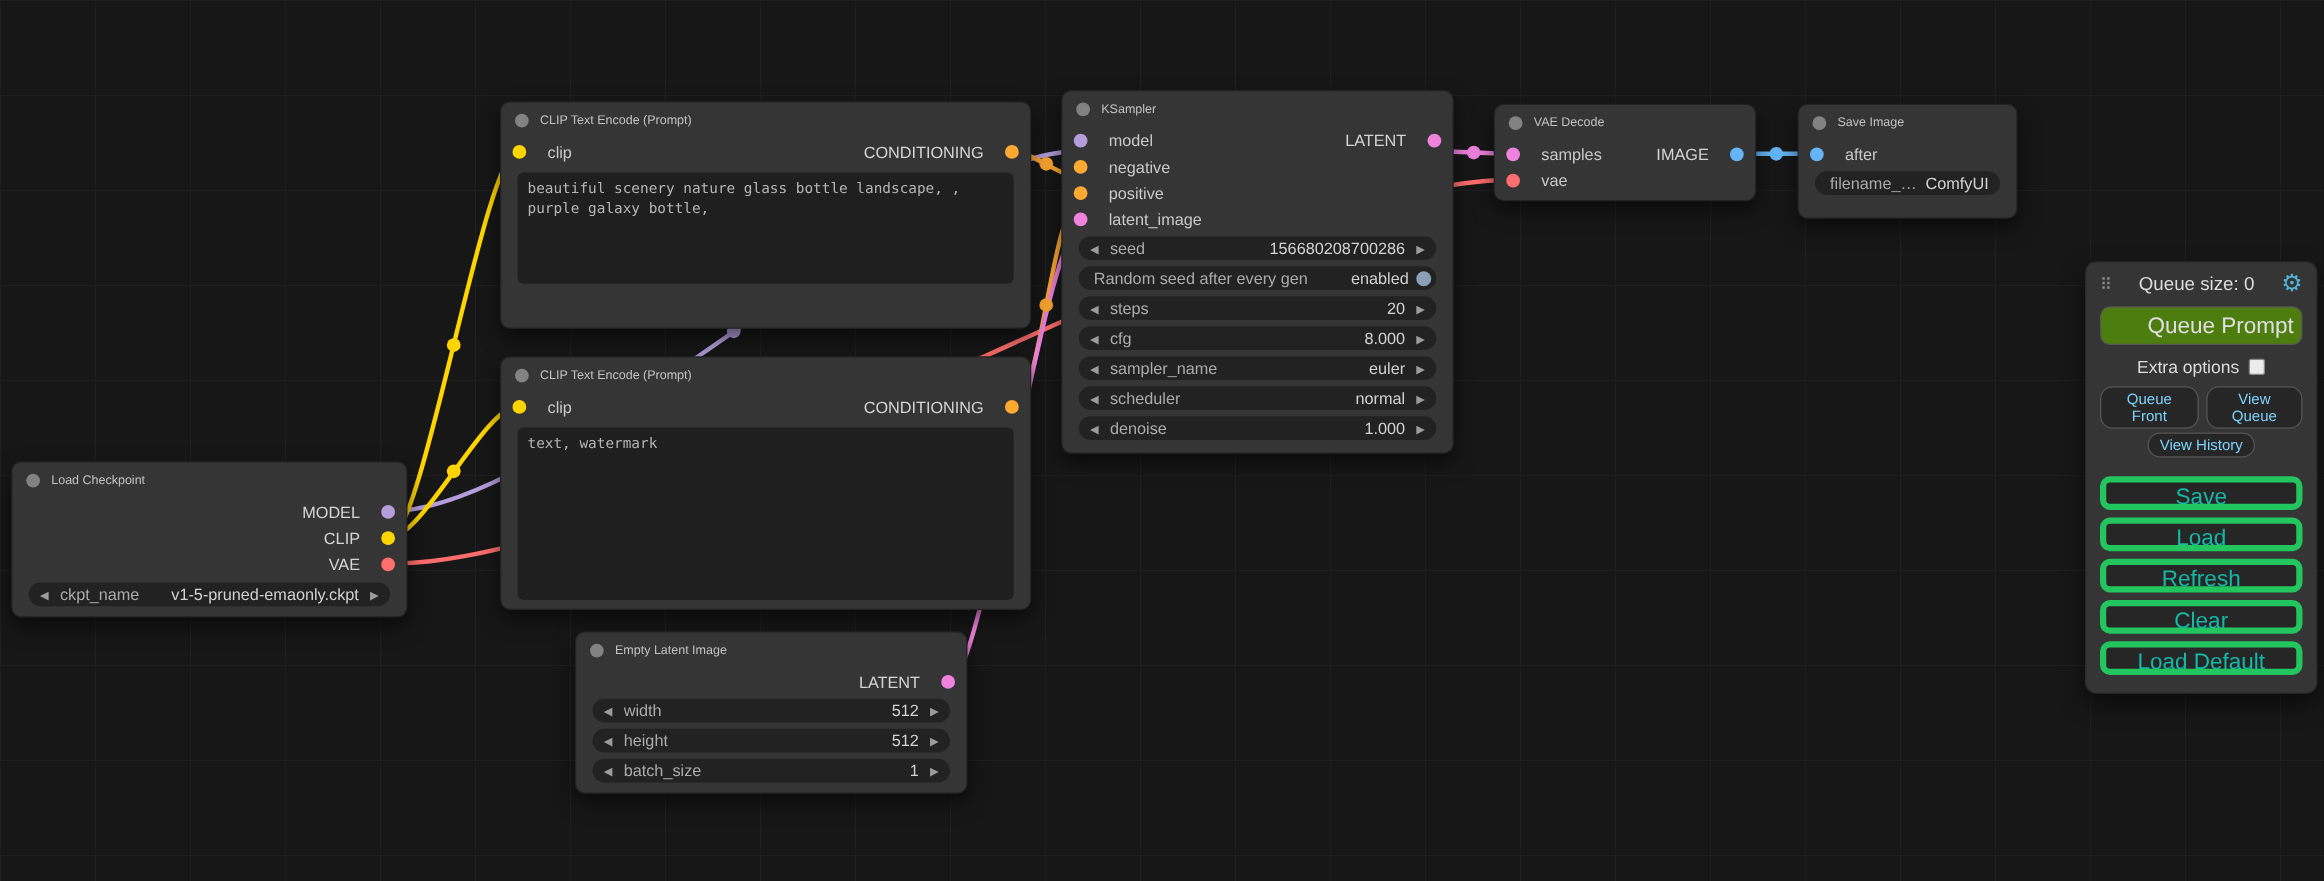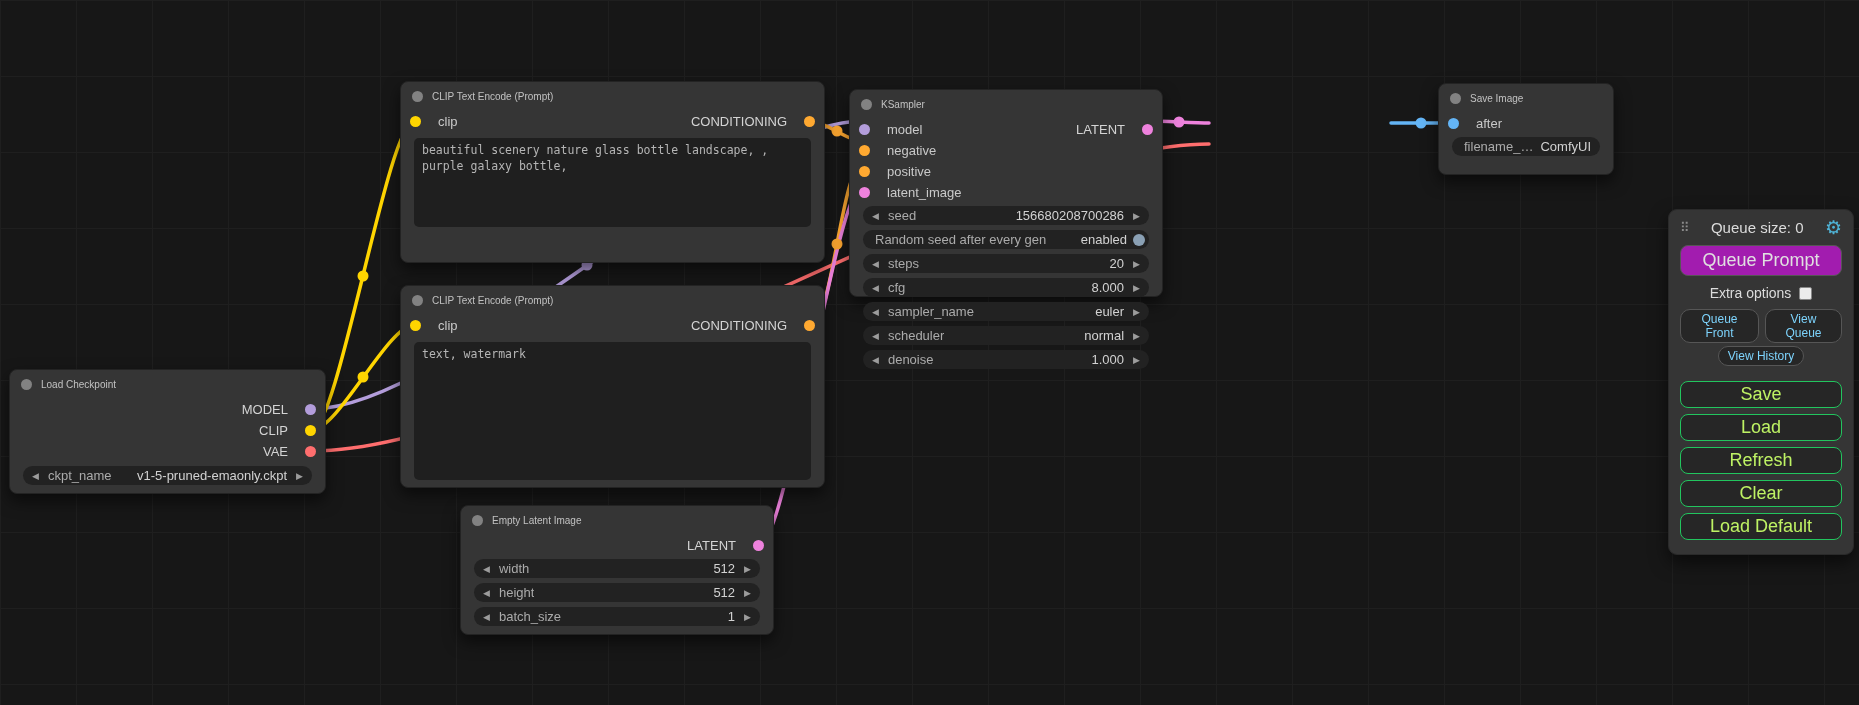--- a/index.html
+++ b/index.html
@@ -49,32 +49,32 @@
 
   
   .menu{position:absolute;left:1668px;top:209px;width:186px;z-index:3;
     background:#353535;border:1px solid #2a2a2a;border-radius:9px;
     padding:6px 11px 14px;box-shadow:0 8px 18px rgba(0,0,0,.55);
     color:#dcdcdc;box-sizing:border-box;}
   .menu-head{display:flex;align-items:center;justify-content:space-between;
     padding:2px 0 8px;font-size:15px;}
   .drag{color:#8a8a8a;font-size:13px;}
   .gear{color:#4fb3d6;font-size:19px;line-height:1;}
-  .qbtn{display:block;width:100%;height:31px;background:#a21caf;
+  .qbtn{display:block;width:100%;height:31px;background:#4d7c0f;
     border:1px solid #565656;border-radius:8px;color:#e0e0e0;font-size:18px;
-    font-family:inherit;}
+    font-family:inherit;text-align:right;}
   .extra{display:flex;justify-content:center;align-items:center;gap:8px;
     padding:9px 0 5px;font-size:14px;}
   .chk{width:13px;height:13px;background:#ececec;border-radius:2px;
     border:1px solid #888;box-sizing:border-box;}
   .srow2{display:flex;justify-content:center;gap:6px;margin:3px 0;}
   .sbtn{background:#262626;border:1px solid #565656;border-radius:10px;
     color:#7dd3fc;font-size:12px;padding:2px 9px;font-family:inherit;}
   .mbtn{display:block;width:100%;height:27px;margin-top:6px;background:#262626;
-    border:1px solid #22c55e;border-radius:8px;color:#bef264;font-size:18px;
+    border:5px solid #22c55e;border-radius:8px;color:#14b8a6;font-size:18px;
     font-family:inherit;}
   .mbtn.first{margin-top:15px;}
 </style>
 </head>
 <body>
 
 <div id="canvas">
 
   <svg class="wires" width="1859" height="705">
     <path style="stroke:var(--c-model)" d="M312,409 C450,409 725,121 863,121"></path>
@@ -187,21 +187,21 @@
       <span class="arrow">▶</span>
     </div>
     <div class="widget">
       <span class="arrow">◀</span>
       <span class="wlabel">batch_size</span>
       <span class="wvalue">1</span>
       <span class="arrow">▶</span>
     </div>
   </div>
 
-  <div class="node" style="left:849px;top:89px;width:314px;height:208px;">
+  <div class="node" style="left:849px;top:72px;width:314px;height:291px;">
     <div class="ntitle">
       <span class="tdot"></span>
       <span>KSampler</span>
     </div>
     <div class="srow">
       <span class="slot">
           <i class="dot d-model"></i>
           <span>model</span>
         </span>
       <span class="slot out">
@@ -265,20 +265,42 @@
       <span class="arrow">▶</span>
     </div>
     <div class="widget">
       <span class="arrow">◀</span>
       <span class="wlabel">denoise</span>
       <span class="wvalue">1.000</span>
       <span class="arrow">▶</span>
     </div>
   </div>
 
+  <div class="node" style="left:1195px;top:83px;width:210px;height:78px;">
+    <div class="ntitle">
+      <span class="tdot"></span>
+      <span>VAE Decode</span>
+    </div>
+    <div class="srow">
+      <span class="slot">
+          <i class="dot d-latent"></i>
+          <span>samples</span>
+        </span>
+      <span class="slot out">
+          <span>IMAGE</span>
+          <i class="dot d-image"></i>
+        </span>
+    </div>
+    <div class="srow">
+      <span class="slot">
+          <i class="dot d-vae"></i>
+          <span>vae</span>
+        </span>
+    </div>
+  </div>
 
   <div class="node" style="left:1438px;top:83px;width:176px;height:92px;">
     <div class="ntitle">
       <span class="tdot"></span>
       <span>Save Image</span>
     </div>
     <div class="srow">
       <span class="slot">
           <i class="dot d-image"></i>
           <span>after</span>

